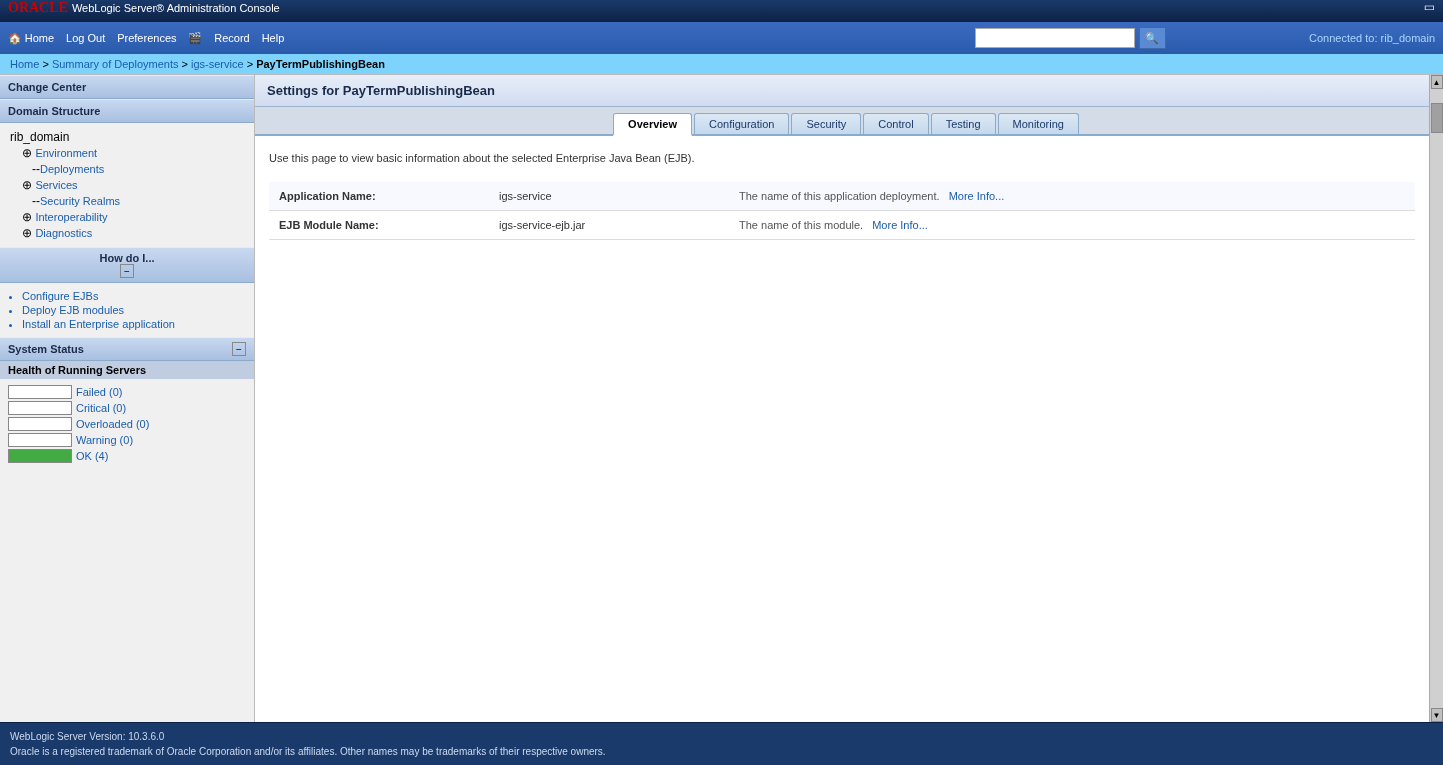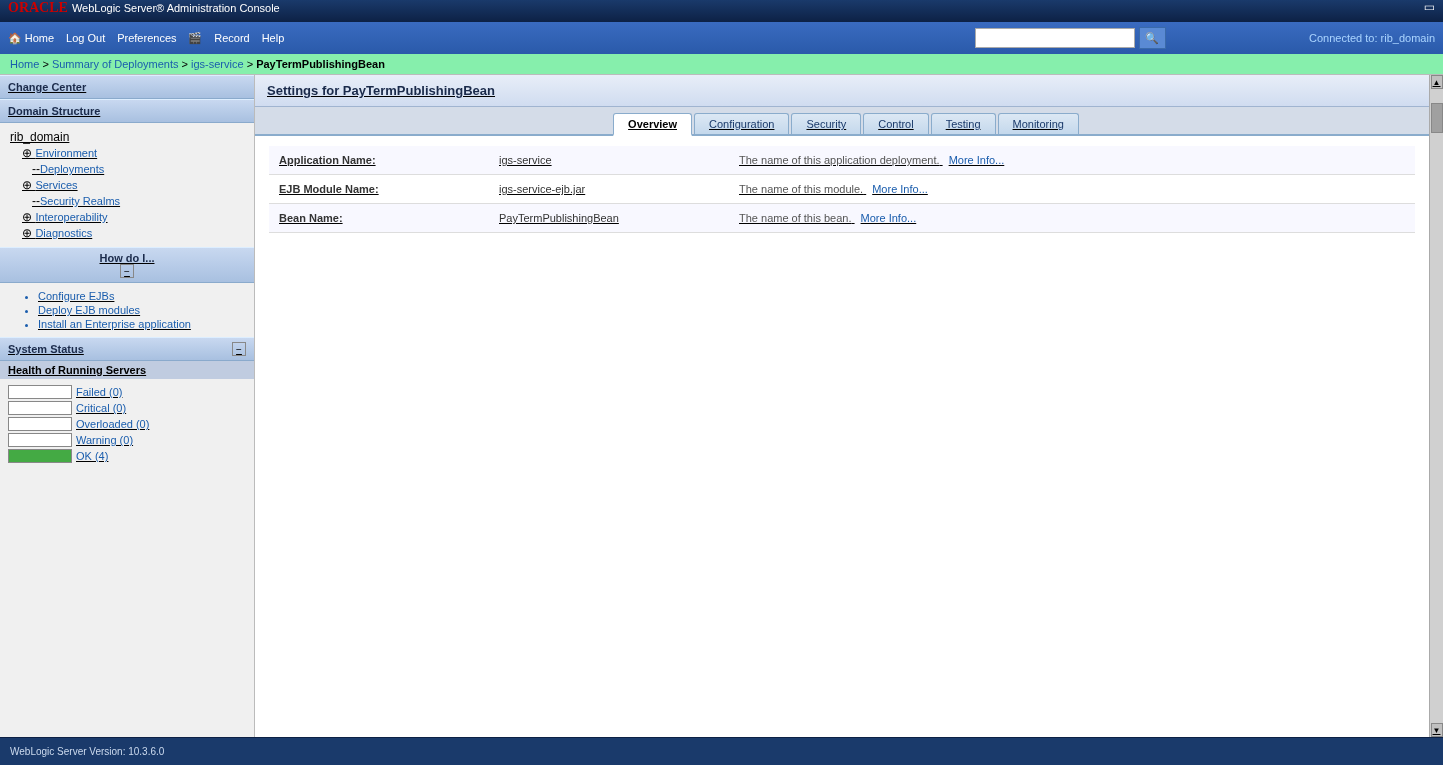--- a/index.html
+++ b/index.html
@@ -26,32 +26,31 @@
     }
     #navbar a { color: white; text-decoration: none; font-size: 11px; display: flex; align-items: center; gap: 3px; }
     #search-area { display: flex; align-items: center; gap: 4px; margin-left: auto; }
     #search-input { width: 160px; height: 20px; font-size: 11px; border: 1px solid #aaa; padding: 0 4px; }
     #search-btn { background: #5a8ad4; border: 1px solid #3a6aaa; color: white; padding: 1px 6px; cursor: pointer; font-size: 11px; height: 22px; }
     #welcome-area { color: white; font-size: 11px; margin-left: 16px; white-space: nowrap; margin-top: 40px; }
     #connected-area { color: #aad4ff; font-size: 11px; margin-left: 8px; white-space: nowrap; }
 
     
     #breadcrumb {
-      background: #86efac;
+      background: #7dd3fc;
       border-bottom: 1px solid #bbb;
       padding: 4px 10px;
       font-size: 11px;
     }
     #breadcrumb a { color: #1a5dad; text-decoration: none; }
 
     
     #main-layout {
       display: flex;
       height: calc(765px - 22px - 32px - 22px - 26px);
-      text-decoration: underline;
     }
 
     
     #sidebar {
       width: 255px;
       min-width: 255px;
       background: #f0f0f0;
       border-right: 1px solid #bbb;
       overflow-y: auto;
       display: flex;
@@ -98,21 +97,21 @@
       padding: 4px 8px;
       font-weight: bold;
       font-size: 11px;
       color: #1a2a4a;
       display: flex;
       justify-content: space-between;
       align-items: center;
       flex-direction: column;
     }
     .collapse-btn { background: none; border: 1px solid #888; width: 14px; height: 14px; font-size: 10px; cursor: pointer; display: flex; align-items: center; justify-content: center; }
-    .howdoi-list { padding: 6px 24px; }
+    .howdoi-list { padding: 6px 8px; }
     .howdoi-list li { list-style: disc; margin-left: 14px; font-size: 11px; color: #1a5dad; cursor: pointer; padding: 1px 0; }
 
     
     .sysstatus-header {
       background: linear-gradient(to bottom, #c8d8f0, #a8c0e0);
       border-bottom: 1px solid #8aaacc;
       border-top: 1px solid #ddeeff;
       padding: 4px 8px;
       font-weight: bold;
       font-size: 11px;
@@ -363,56 +362,50 @@
           <div class="settings-title">Settings for PayTermPublishingBean</div>
           <div class="tabs-bar">
             <div class="tab active">Overview</div>
             <div class="tab">Configuration</div>
             <div class="tab">Security</div>
             <div class="tab">Control</div>
             <div class="tab">Testing</div>
             <div class="tab">Monitoring</div>
           </div>
           <div class="content-inner">
+            <div class="content-description">Use this page to view basic information about the selected Enterprise Java Bean (EJB).</div>
             <table class="data-table">
               <tbody>
                 <tr>
                   <td>Application Name:</td>
                   <td>igs-service</td>
                   <td>
                     <span>The name of this application deployment.</span>
                     <a class="more-info">More Info...</a>
                   </td>
                 </tr>
                 <tr>
                   <td>EJB Module Name:</td>
                   <td>igs-service-ejb.jar</td>
                   <td>
                     <span>The name of this module.</span>
                     <a class="more-info">More Info...</a>
                   </td>
                 </tr>
-                <tr>
-                  <td>Bean Name:</td>
-                  <td>PayTermPublishingBean</td>
-                  <td>
-                    <span>The name of this bean.</span>
-                    <a class="more-info">More Info...</a>
-                  </td>
-                </tr>
               </tbody>
             </table>
           </div>
         </div>
       </div>
 
       <div class="scrollbar-area">
         <div style="width:12px;height:14px;background:#c0c0c0;border:1px solid #888;display:flex;align-items:center;justify-content:center;font-size:8px;">▲</div>
         <div class="scrollbar-thumb"></div>
         <div style="width:12px;height:14px;background:#c0c0c0;border:1px solid #888;display:flex;align-items:center;justify-content:center;font-size:8px;margin-top:auto;">▼</div>
       </div>
     </div>
   </div>
 
   <div id="footer">
     <div>WebLogic Server Version: 10.3.6.0</div>
+    <div>Oracle is a registered trademark of Oracle Corporation and/or its affiliates. Other names may be trademarks of their respective owners.</div>
   </div>
 </div>
 
 </body></html>

